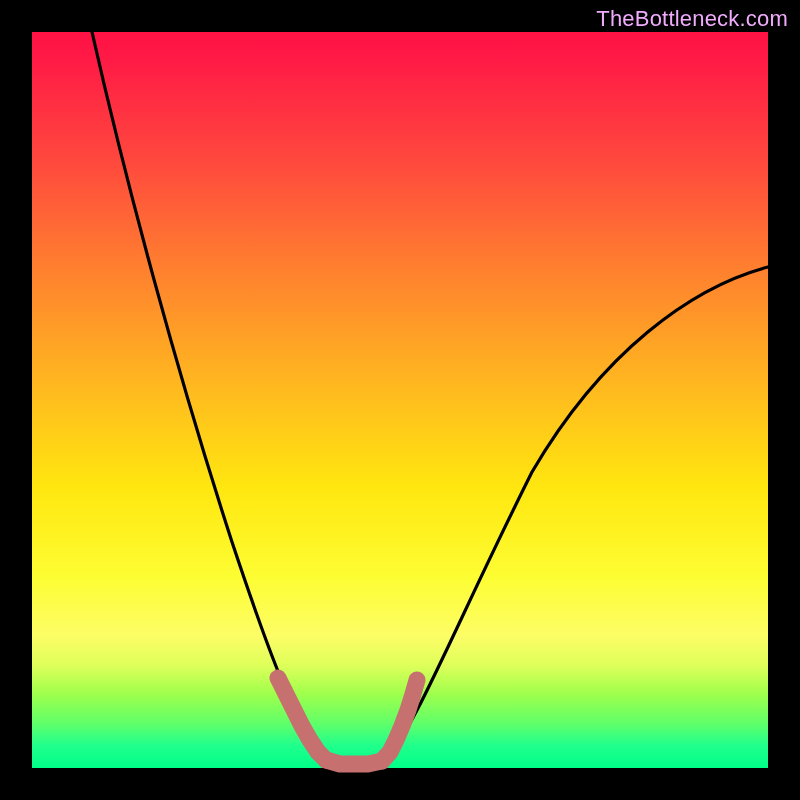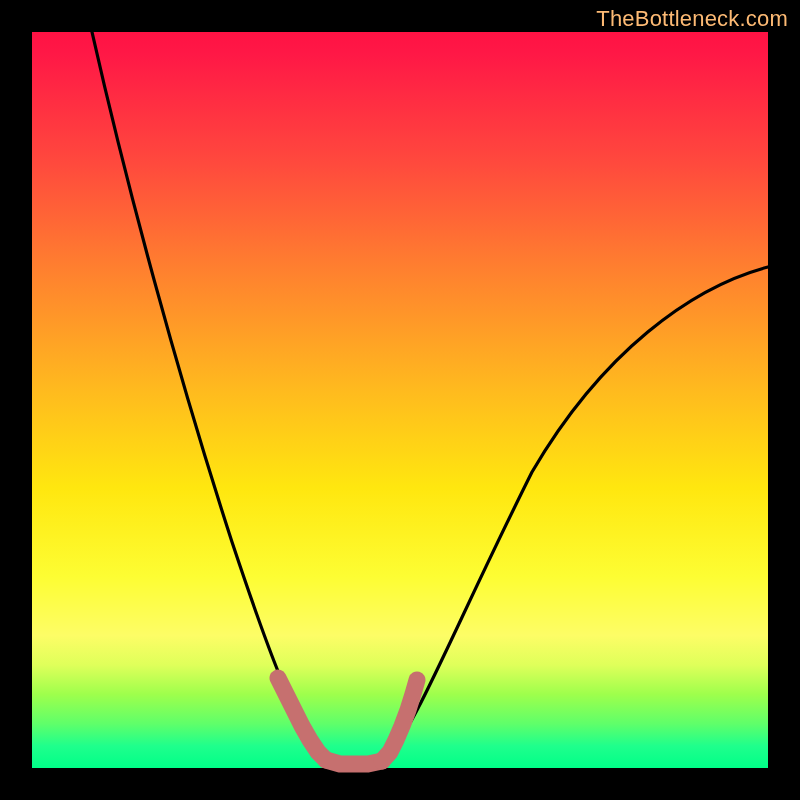--- a/index.html
+++ b/index.html
@@ -39,21 +39,21 @@
       #9eff4c 90%,
       #5fff6a 94%,
       #1fff8c 97%,
       #00ff88 100%
     );
   }
   .watermark {
     position: absolute;
     top: 6px;
     right: 12px;
-    color: #fdba74;
+    color: #f0abfc;
     font-size: 22px;
     letter-spacing: 0.2px;
     user-select: none;
   }
   svg.curves {
     position: absolute;
     left: 32px;
     top: 32px;
     width: 736px;
     height: 736px;

